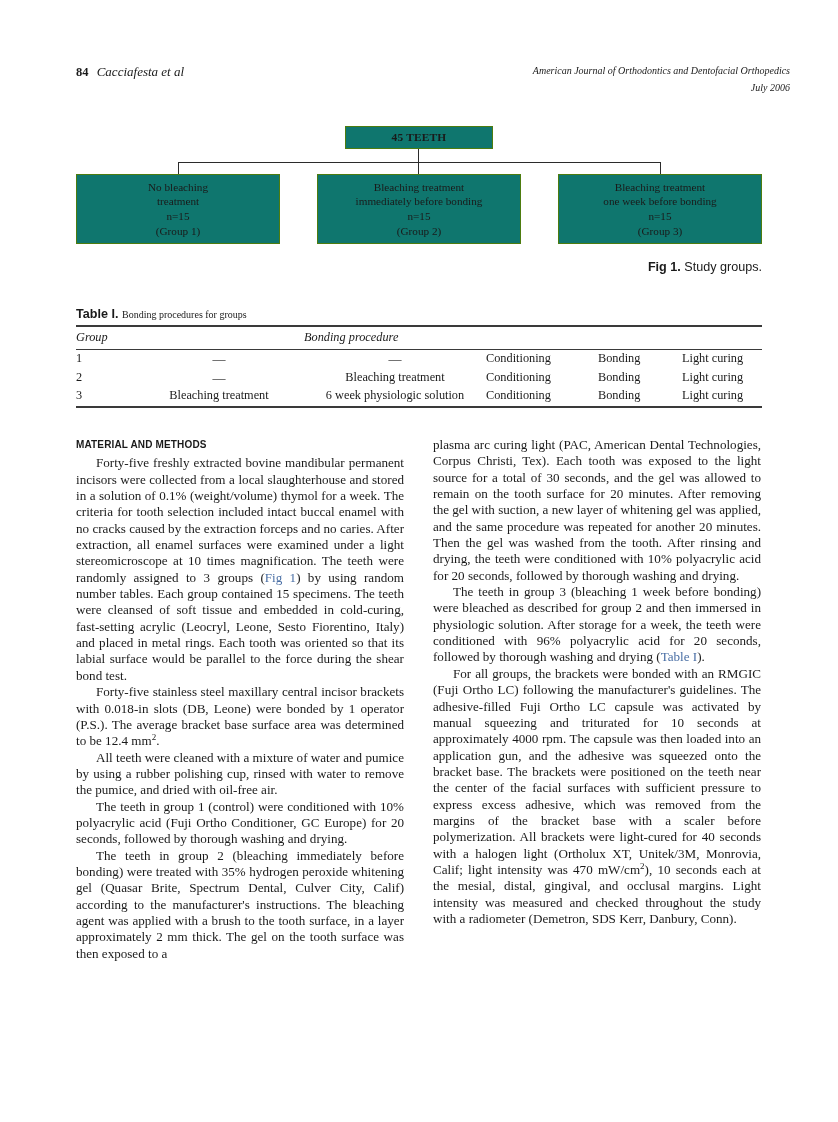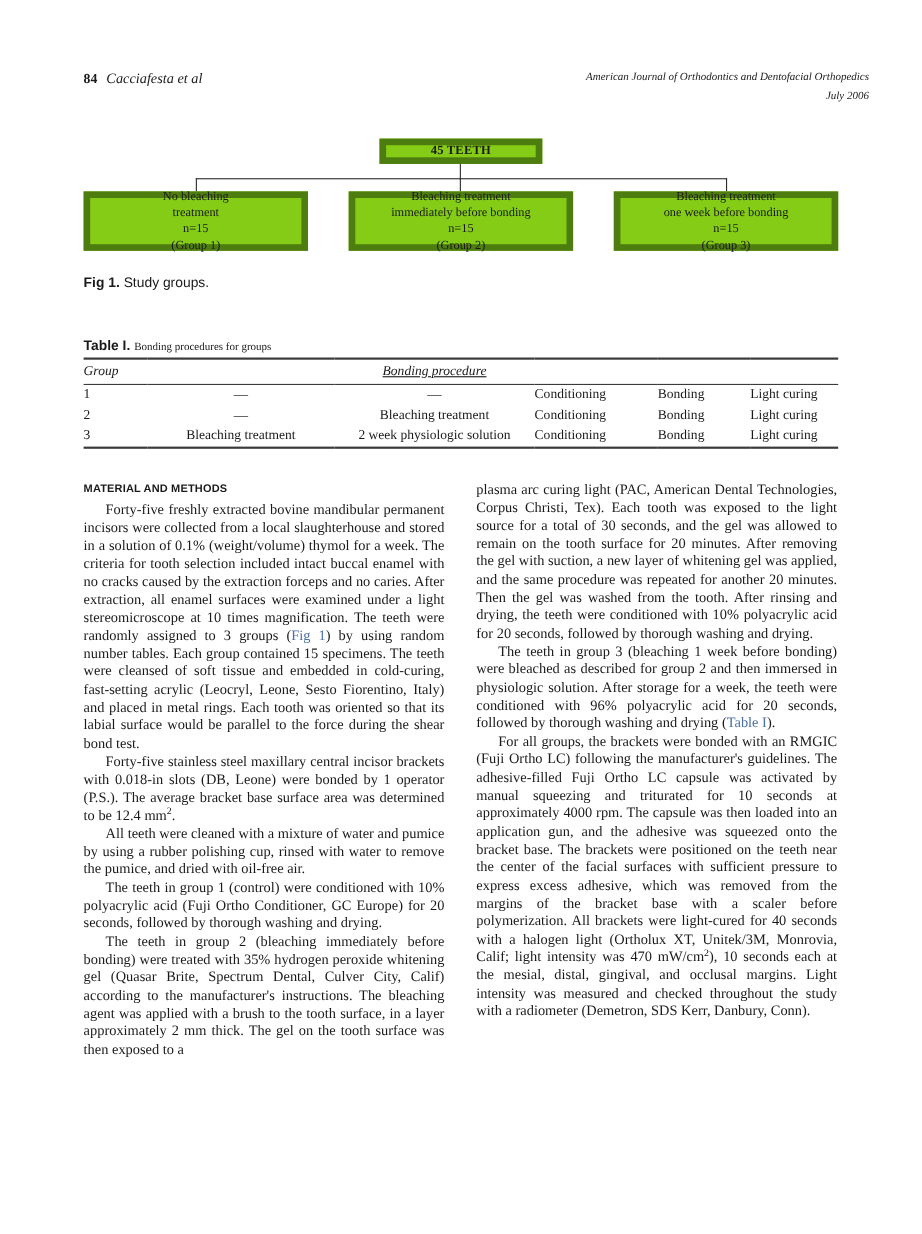--- a/index.html
+++ b/index.html
@@ -67,63 +67,63 @@
     width: 686px;
   }
   .chart {
     position: relative;
     width: 686px;
     height: 120px;
   }
   .node {
     position: absolute;
     box-sizing: border-box;
-    border: 6px solid #4d7c0f;
-    background: #84cc16;
+    border: 1px solid #4d7c0f;
+    background: #0f766e;
     text-align: center;
     font-size: 11.2px;
     line-height: 14.6px;
     color: #1a1a1a;
     display: flex;
     flex-direction: column;
     align-items: center;
     justify-content: center;
   }
   .node-root {
     left: 269px;
     top: 0px;
     width: 148px;
     height: 23px;
     font-weight: bold;
     font-size: 11.4px;
     letter-spacing: 0.2px;
   }
   .node-leaf {
     top: 48px;
-    height: 54px;
+    height: 70px;
     padding: 2px 3px;
   }
   .leaf-0 { left: 0px;   width: 204px; }
   .leaf-1 { left: 241px; width: 204px; }
   .leaf-2 { left: 482px; width: 204px; }
   .node-line { display: block; white-space: nowrap; }
 
   .conn {
     position: absolute;
     background: #2b2b2b;
   }
   .conn-stem-top   { left: 342px; top: 23px;  width: 1.4px; height: 14px; }
   .conn-bar        { left: 102px; top: 36px;  width: 483px; height: 1.4px; }
   .conn-drop-0     { left: 102px; top: 36px;  width: 1.4px; height: 12px; }
   .conn-drop-1     { left: 342px; top: 36px;  width: 1.4px; height: 12px; }
   .conn-drop-2     { left: 584px; top: 36px;  width: 1.4px; height: 12px; }
 
   .fig-caption {
-    margin-top: 4px;
-    text-align: left;
+    margin-top: 14px;
+    text-align: right;
     font-size: 12.6px;
     font-family: "Liberation Sans", "DejaVu Sans", sans-serif;
   }
   .fig-caption .fig-label { font-weight: bold; }
 
   
   .table-block {
     position: absolute;
     top: 307px;
     left: 76px;
@@ -146,21 +146,21 @@
   }
   table.tbl thead th {
     font-style: italic;
     font-weight: normal;
     text-align: left;
     padding: 3px 0 4px 0;
     border-top: 2.2px solid #3a3a3a;
     border-bottom: 1px solid #3a3a3a;
     white-space: nowrap;
   }
-  table.tbl thead th.th-proc { text-align: center; text-decoration: underline; }
+  table.tbl thead th.th-proc { text-align: left; }
   table.tbl tbody td {
     padding: 1.3px 0;
     vertical-align: top;
     white-space: nowrap;
   }
   table.tbl tbody tr:last-child td {
     padding-bottom: 3px;
   }
   table.tbl tbody {
     border-bottom: 2.2px solid #3a3a3a;
@@ -293,21 +293,21 @@
           <td class="c-group">2</td>
           <td class="c-pre dash">—</td>
           <td class="c-mid">Bleaching treatment</td>
           <td class="c-cond">Conditioning</td>
           <td class="c-bond">Bonding</td>
           <td class="c-cure">Light curing</td>
         </tr>
         <tr>
           <td class="c-group">3</td>
           <td class="c-pre">Bleaching treatment</td>
-          <td class="c-mid">2 week physiologic solution</td>
+          <td class="c-mid">6 week physiologic solution</td>
           <td class="c-cond">Conditioning</td>
           <td class="c-bond">Bonding</td>
           <td class="c-cure">Light curing</td>
         </tr>
       </tbody>
     </table>
   </div>
 
   <div class="body-cols">
 

